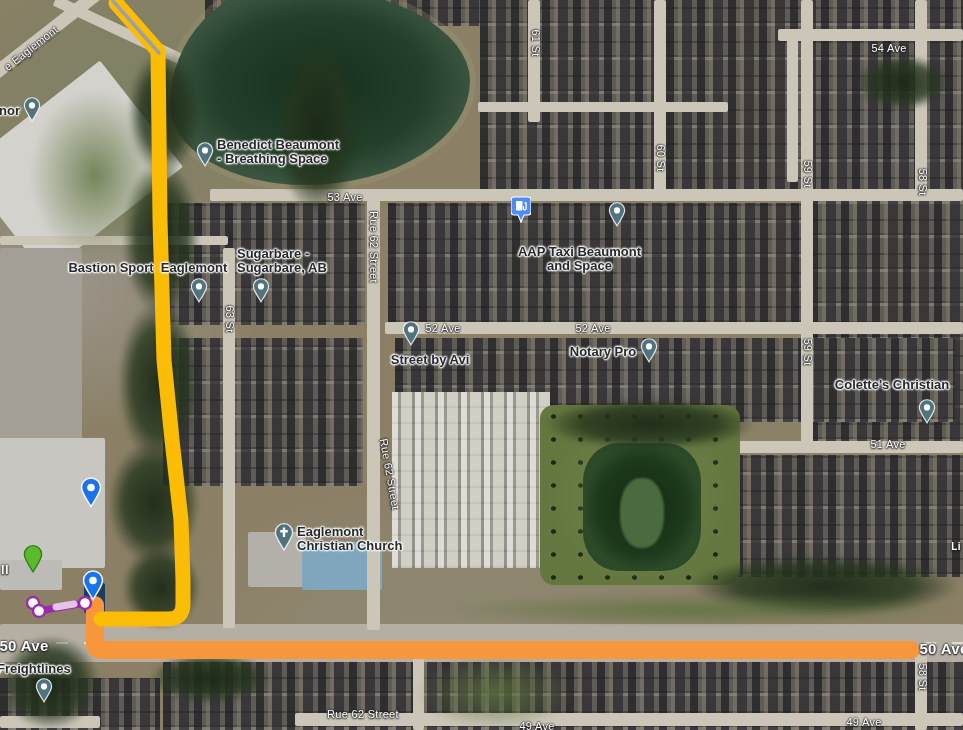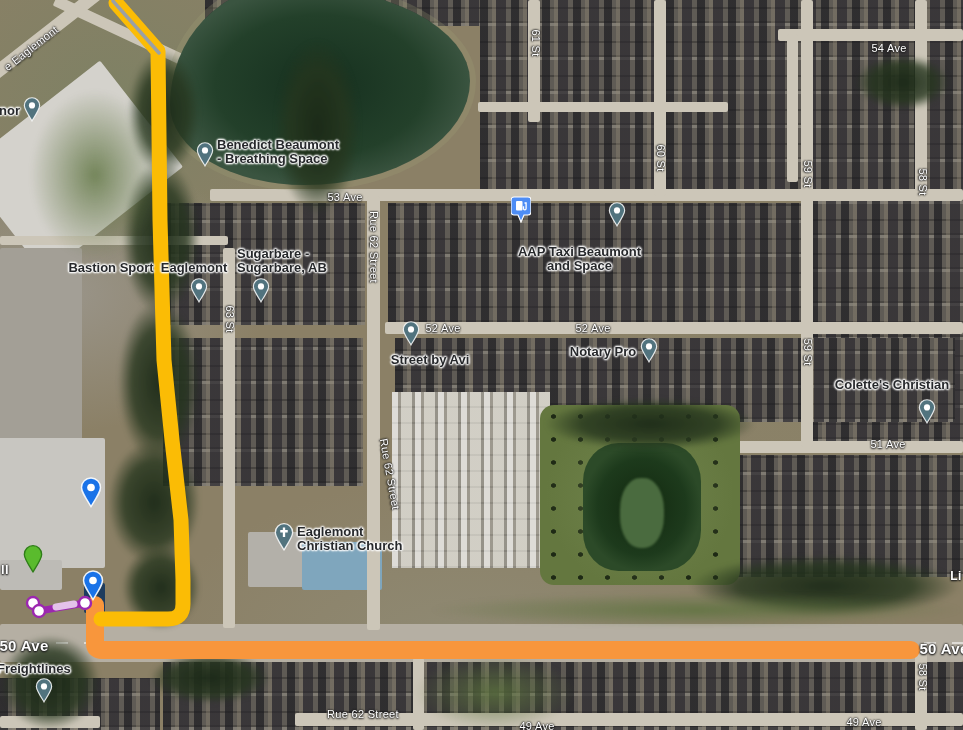--- a/index.html
+++ b/index.html
@@ -192,21 +192,21 @@
     <div class="rlabel" style="left: 808px; top: 174px; transform: translate(-50%, -50%) rotate(90deg);">59 St</div>
     <div class="rlabel" style="left: 923px; top: 182px; transform: translate(-50%, -50%) rotate(90deg);">58 St</div>
     <div class="rlabel" style="left: 345px; top: 197px; transform: translate(-50%, -50%);">53 Ave</div>
     <div class="rlabel" style="left: 374px; top: 247px; transform: translate(-50%, -50%) rotate(90deg);">Rue 62 Street</div>
     <div class="rlabel" style="left: 443px; top: 328px; transform: translate(-50%, -50%);">52 Ave</div>
     <div class="rlabel" style="left: 593px; top: 328px; transform: translate(-50%, -50%);">52 Ave</div>
     <div class="rlabel" style="left: 230px; top: 319px; transform: translate(-50%, -50%) rotate(90deg);">63 St</div>
     <div class="rlabel" style="left: 808px; top: 352px; transform: translate(-50%, -50%) rotate(90deg);">59 St</div>
     <div class="rlabel" style="left: 888px; top: 444px; transform: translate(-50%, -50%);">51 Ave</div>
     <div class="rlabel" style="left: 390px; top: 474px; transform: translate(-50%, -50%) rotate(80deg);">Rue 62 Street</div>
-    <div class="rlabel" style="left: 956px; top: 576px; font-size: 12px; font-weight: 700; transform: translate(-50%, -50%);">Li</div>
+    <div class="rlabel" style="left: 956px; top: 546px; font-size: 10px; font-weight: 700; transform: translate(-50%, -50%);">Li</div>
     <div class="rlabel" style="left: 5px; top: 569px; font-size: 13px; font-weight: 700; transform: translate(-50%, -50%);">ll</div>
     <div class="rlabel" style="left: 24px; top: 645px; font-size: 15px; font-weight: 700; transform: translate(-50%, -50%);">50 Ave</div>
     <div class="rlabel" style="left: 944px; top: 648px; font-size: 15px; font-weight: 700; transform: translate(-50%, -50%);">50 Ave</div>
     <div class="rlabel" style="left: 923px; top: 677px; transform: translate(-50%, -50%) rotate(90deg);">58 St</div>
     <div class="rlabel" style="left: 363px; top: 714px; transform: translate(-50%, -50%);">Rue 62 Street</div>
     <div class="rlabel" style="left: 537px; top: 726px; transform: translate(-50%, -50%);">49 Ave</div>
     <div class="rlabel" style="left: 864px; top: 722px; transform: translate(-50%, -50%);">49 Ave</div>
     <div class="plabel" style="left: 20px; top: 111px; text-align: right; transform: translate(-100%, -50%);">
       <span class="ln">nor</span>
     </div>

